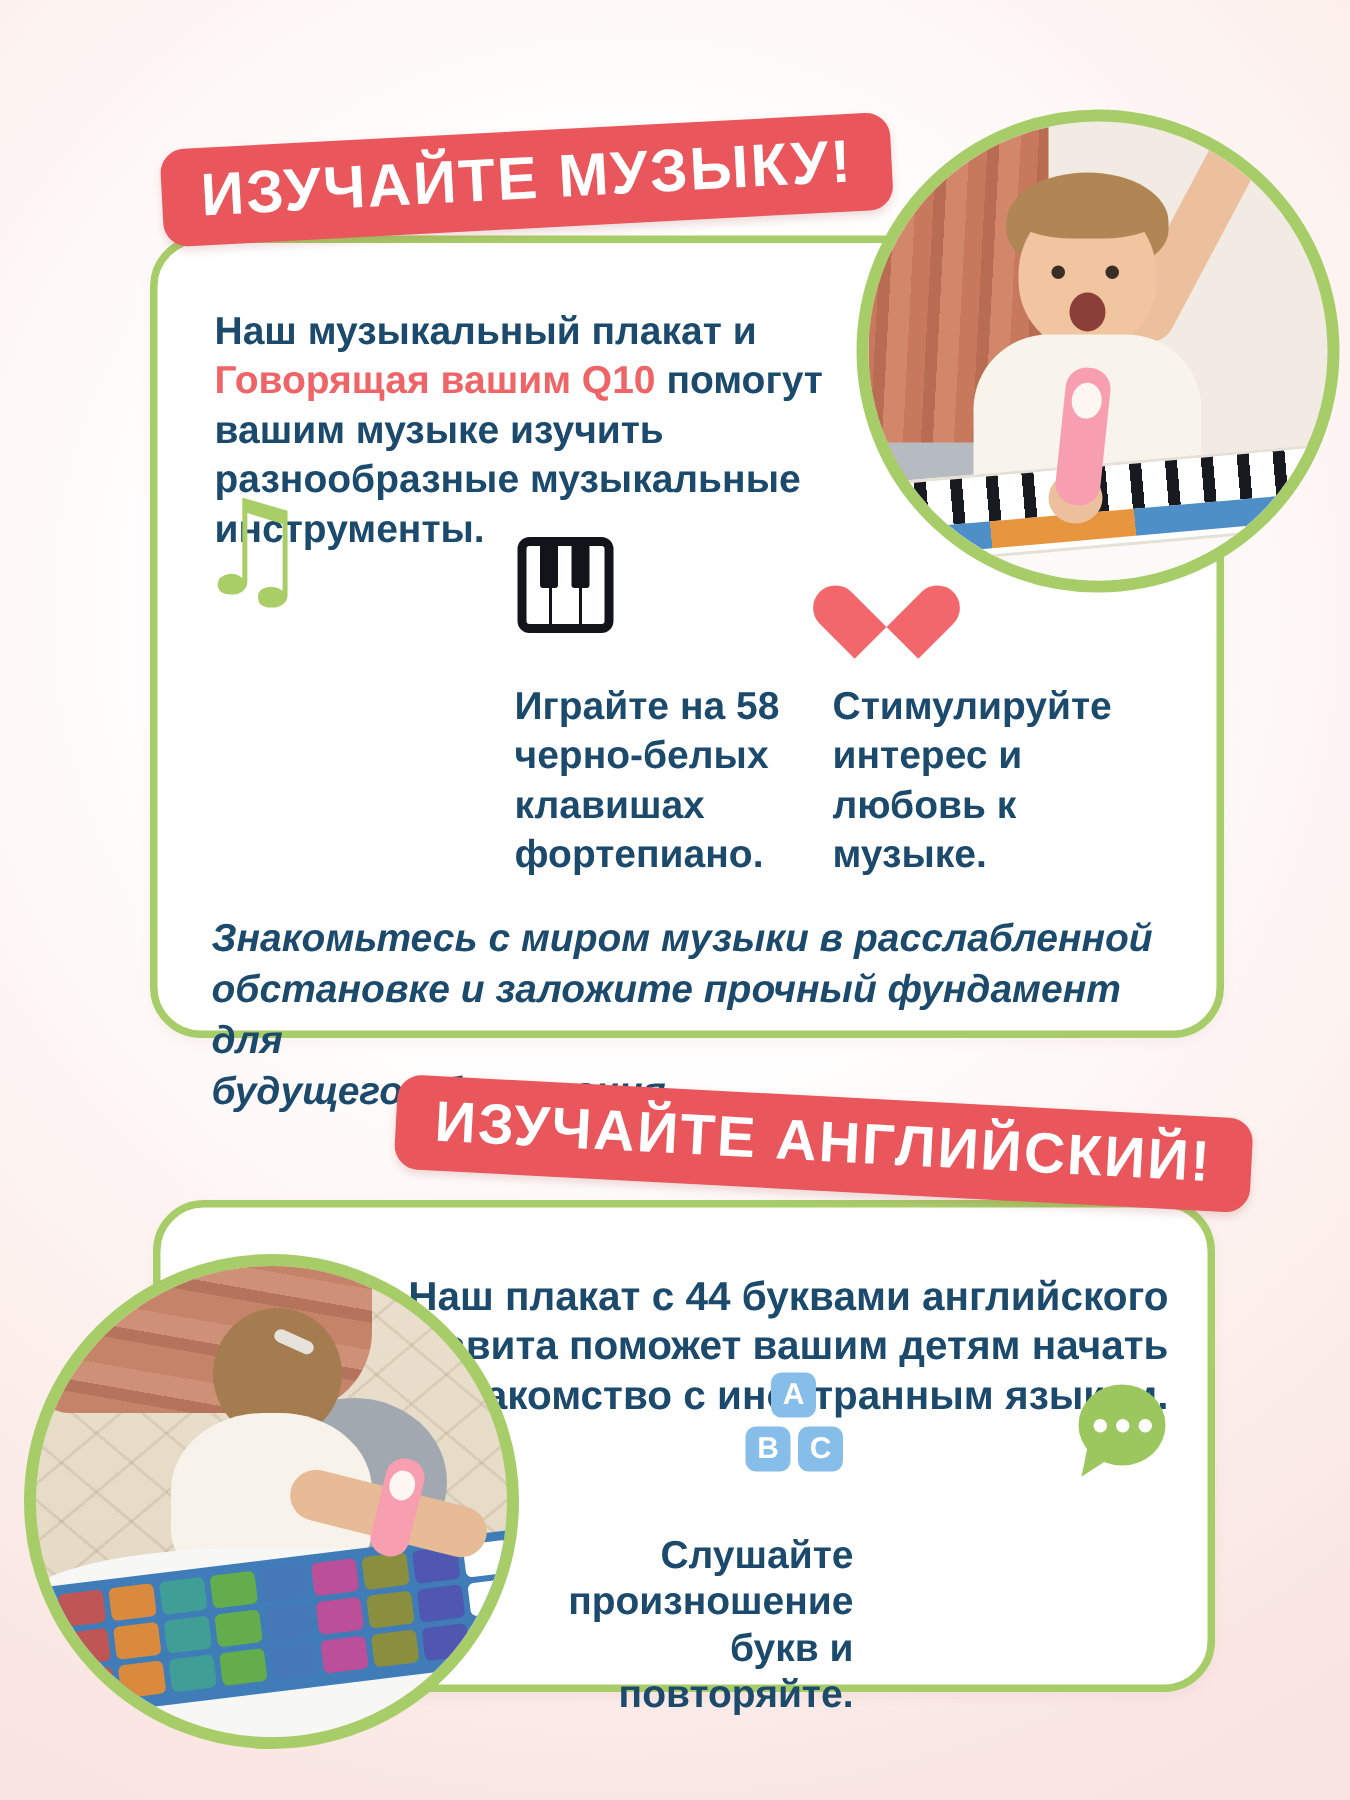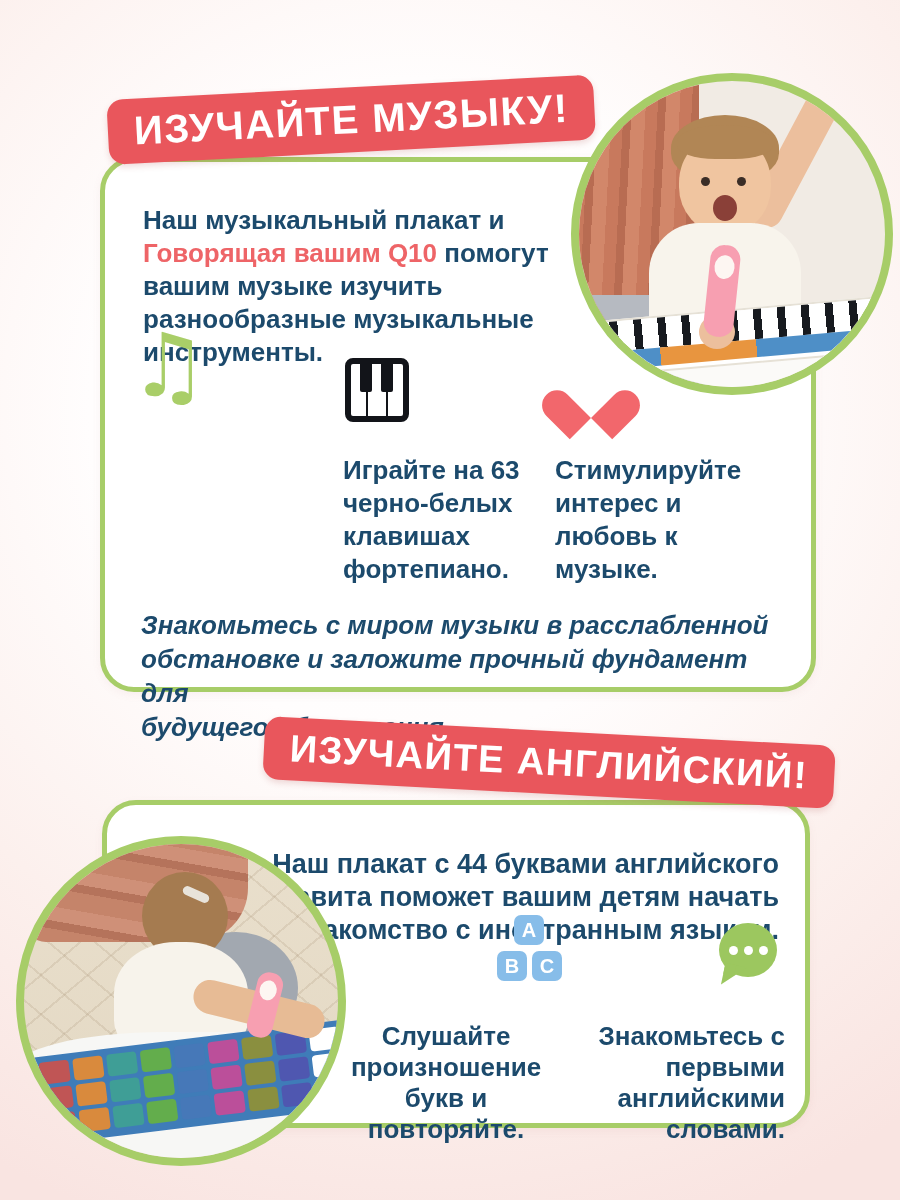--- a/index.html
+++ b/index.html
@@ -27,21 +27,21 @@
   .txt{white-space:pre-line;color:#1c4a6c;font-weight:700;}
   .intro1{position:absolute;left:38px;top:16px;width:460px;font-size:26px;line-height:33px;}
   .intro1 .hl{color:#ee6467;}
   .outro1{position:absolute;left:36px;top:420px;width:660px;font-size:26px;line-height:34px;font-style:italic;}
   .col{position:absolute;top:266px;font-size:26px;line-height:33px;}
   .col.c1{left:30px;width:200px;}
   .col.c2{left:238px;width:205px;}
   .col.c3{left:450px;width:225px;}
   .intro2{position:absolute;right:26px;top:16px;width:590px;font-size:27px;line-height:33px;text-align:right;}
   .col2{position:absolute;top:190px;font-size:26px;line-height:31px;text-align:right;}
-  .col2.c1{left:231px;width:216px;text-align:center;}
+  .col2.c1{left:246px;width:216px;}
   .col2.c2{left:480px;width:198px;}
   
   .note-icon{position:absolute;left:24px;top:160px;font-size:88px;line-height:88px;
     color:#a9ce68;font-family:"DejaVu Sans",sans-serif;font-weight:400;}
   .piano{position:absolute;left:240px;top:196px;width:52px;height:52px;background:#fff;
     border:6px solid #121419;border-radius:8px;overflow:hidden;}
   .piano i{position:absolute;top:0;bottom:0;width:2px;background:#121419;}
   .piano i.d1{left:15px;} .piano i.d2{left:35px;}
   .piano b{position:absolute;top:0;width:12px;height:28px;background:#121419;border-radius:0 0 2px 2px;}
   .piano b.k1{left:9px;} .piano b.k2{left:30px;}
@@ -123,21 +123,21 @@
 
     <span class="note-icon">♫</span>
     <div class="piano">
       <i class="d1"></i>
       <i class="d2"></i>
       <b class="k1"></b>
       <b class="k2"></b>
     </div>
     <div class="heart"></div>
 
-    <p class="txt col c2">Играйте на 63
+    <p class="txt col c2">Играйте на 58
 черно-белых
 клавишах
 фортепиано.</p>
     <p class="txt col c3">Стимулируйте
 интерес и
 любовь к музыке.</p>
 
     <p class="txt outro1">Знакомьтесь с миром музыки в расслабленной
 обстановке и заложите прочный фундамент для
 будущего образования.</p>
@@ -188,24 +188,20 @@
         <span class="dot"></span>
         <span class="dot"></span>
         <span class="dot"></span>
       </div>
     </div>
 
     <p class="txt col2 c1">Слушайте
 произношение
 букв и
 повторяйте.</p>
-    <p class="txt col2 c2">Знакомьтесь с
-первыми
-английскими
-словами.</p>
   </section>
 
   <div class="photo photo2">
     <div class="p2-blanket"></div>
     <div class="p2-chair"></div>
     <div class="p2-head"></div>
     <div class="p2-clip"></div>
     <div class="p2-shirt"></div>
     <div class="p2-table"></div>
     <div class="p2-poster" id="poster-tiles">

